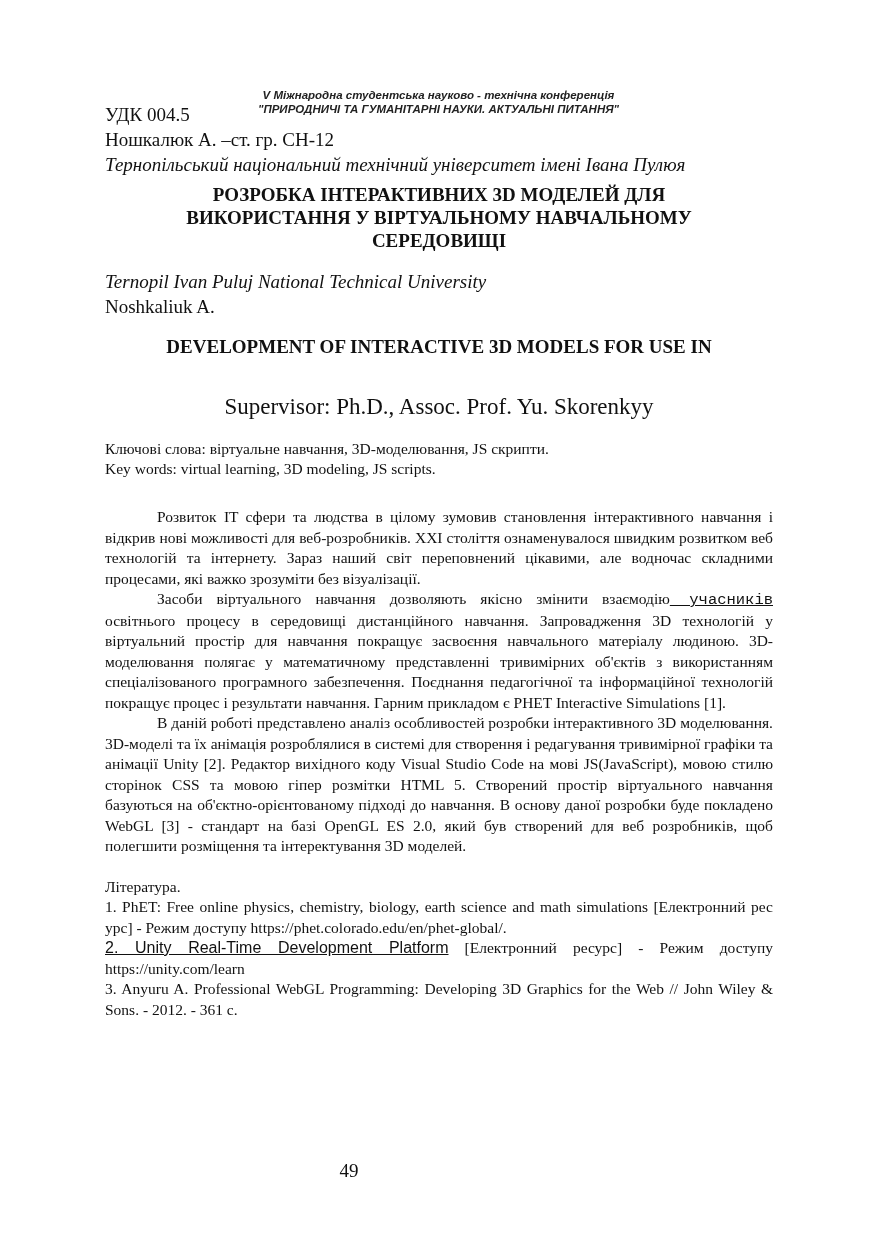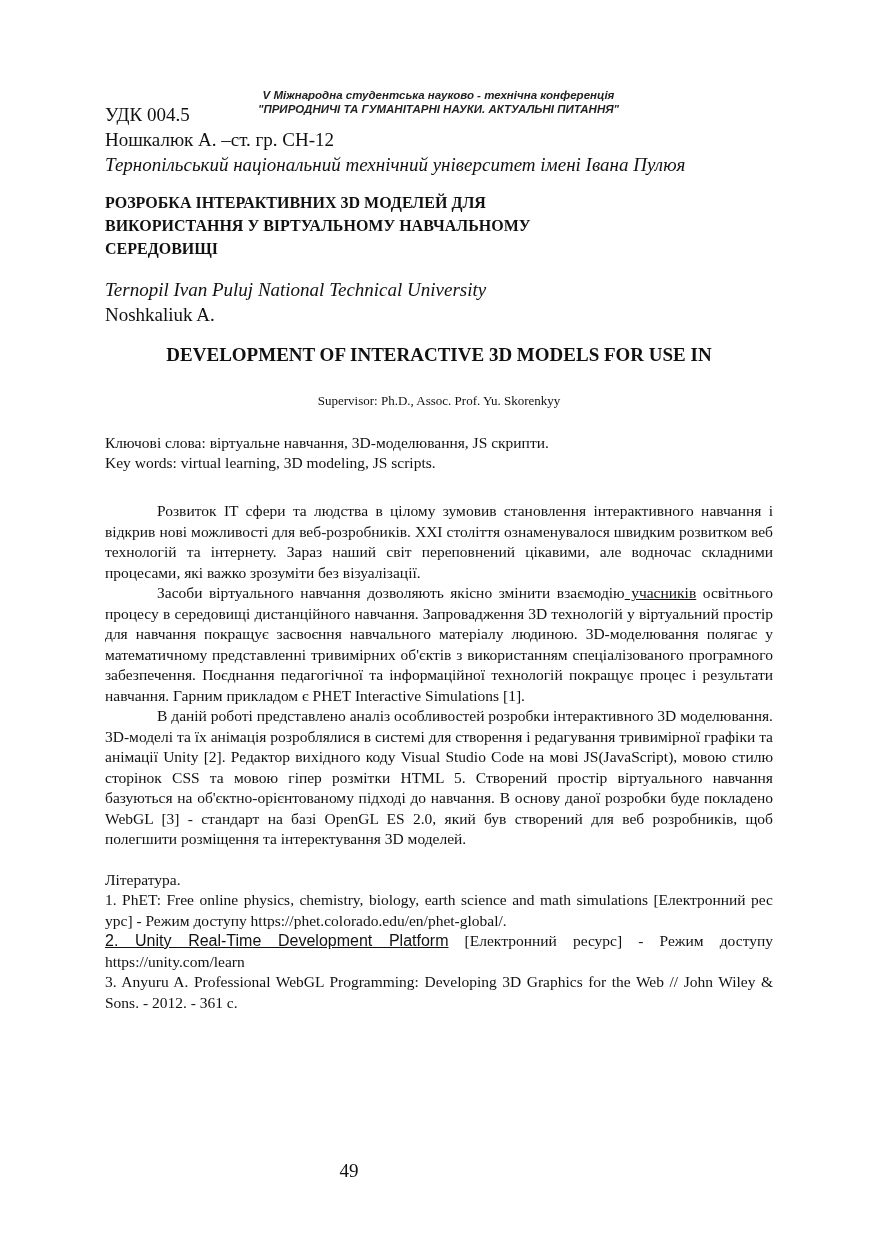--- a/index.html
+++ b/index.html
@@ -1,29 +1,29 @@
 <!DOCTYPE html>
 <html><head>
   <meta charset="utf-8">
   <style>
     html, body { margin: 0; padding: 0; background: #ffffff; }
     body { width: 877px; height: 1240px; position: relative; color: #111; font-family: "Liberation Serif", serif; overflow: hidden; }
     .header { position: absolute; top: 52px; left: 0; width: 877px; text-align: center; font-family: "Liberation Sans", sans-serif; font-style: italic; font-weight: bold; font-size: 11.5px; line-height: 14px; color: #222; margin-top: 36px; }
     .content { position: absolute; left: 105px; top: 102px; width: 668px; }
     .line { font-size: 19px; line-height: 25px; }
     .italic { font-style: italic; }
-    .title { text-align: left; font-weight: bold; font-size: 16px; line-height: 23px; margin-top: 14px; }
+    .title { text-align: center; font-weight: bold; font-size: 19px; line-height: 23px; margin-top: 6px; }
     .supervisor-ua { font-size: 19px; line-height: 24px; text-align: center; }
     .sp20 { height: 17px; }
     .title-en { text-align: center; font-weight: bold; font-size: 19px; line-height: 24px; margin-top: 16px; }
-    .supervisor-en { text-align: center; font-size: 13px; line-height: 24px; margin-top: 22px; }
+    .supervisor-en { text-align: center; font-size: 23px; line-height: 24px; margin-top: 36px; }
     .kw { font-size: 15.5px; line-height: 20px; }
     .body { font-size: 15.5px; line-height: 20.5px; text-align: justify; }
     .body p { margin: 0; text-indent: 52px; }
-    .underline { text-decoration: underline; }
+    .underline { text-decoration: underline; font-family: Liberation Mono, monospace; }
     .refs { font-size: 15.5px; line-height: 20.5px; text-align: justify; }
     .refs div { margin: 0; }
     .ref2 .sans { font-family: "Liberation Sans", sans-serif; font-size: 16px; text-decoration: underline; }
     .page-num { position: absolute; top: 1160px; left: 0; width: 698px; text-align: center; font-size: 19px; }
   </style>
 </head>
 <body>
 
 <div class="header">
   <div>V Міжнародна студентська науково - технічна конференція</div>

